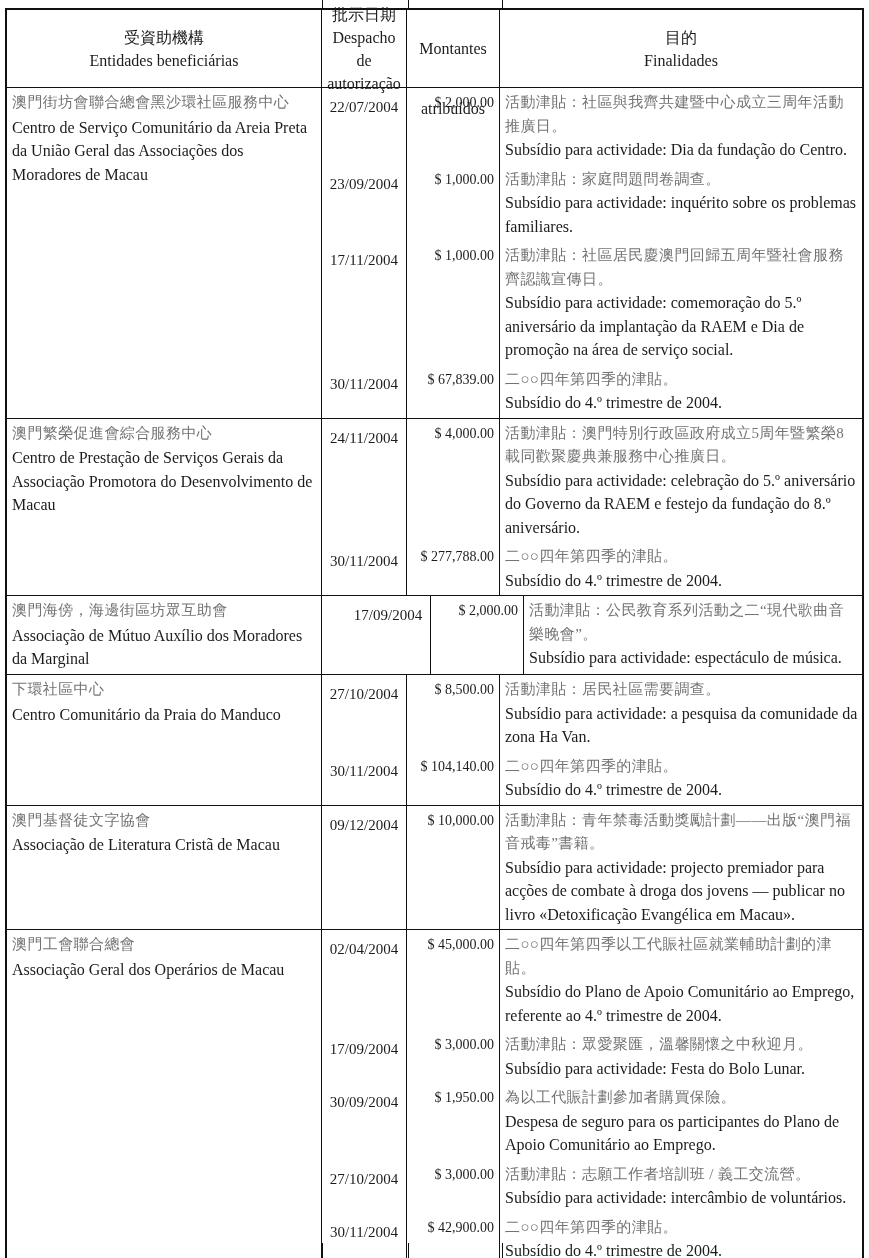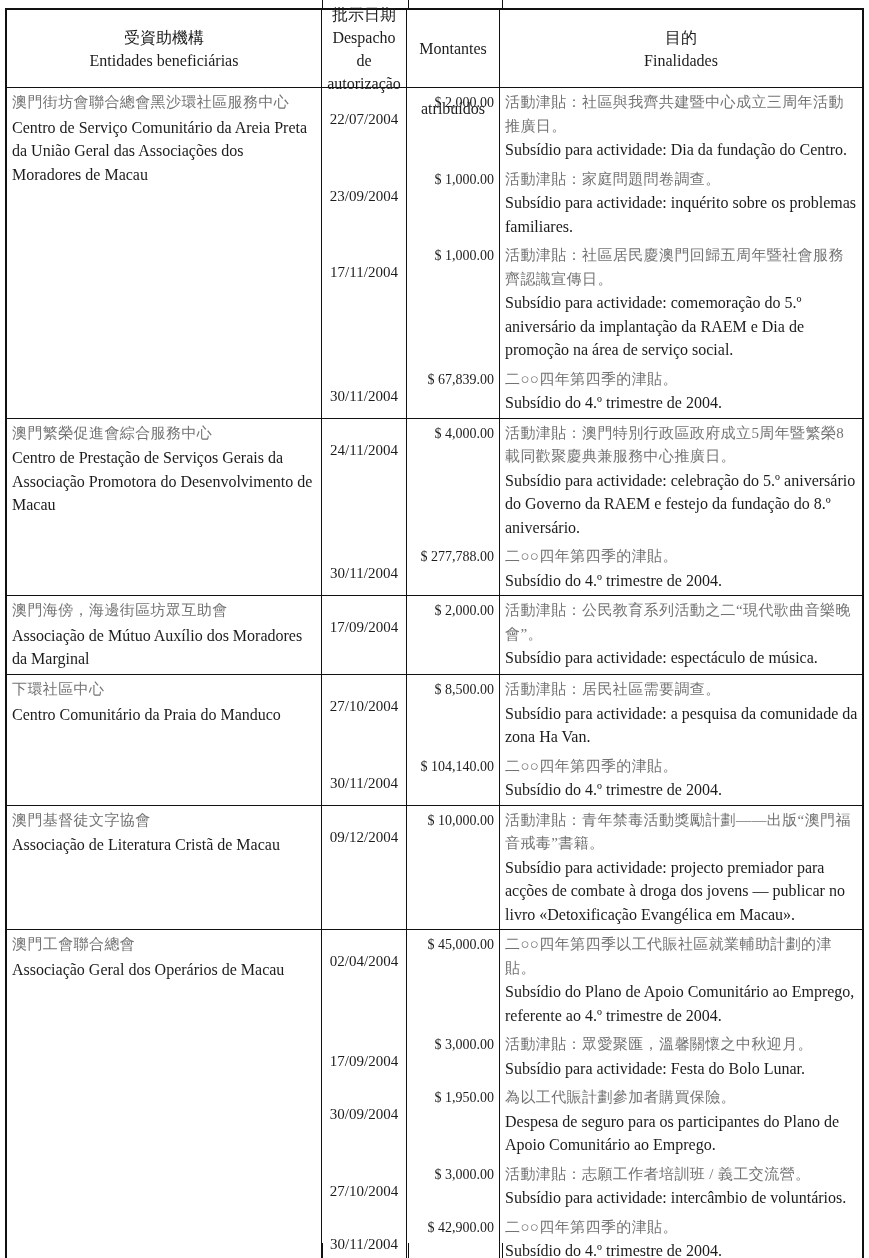--- a/index.html
+++ b/index.html
@@ -39,39 +39,39 @@
   .bR { border-right: 1px solid #111; }
   
   .t-row {
     display: flex;
     align-items: stretch;
     border-top: 1px solid #111;
   }
   .t-row:first-child { border-top: none; }
   .t-row:nth-child(1) { min-height: 308px; }
   .t-row:nth-child(2) { min-height: 174px; }
-  .t-row:nth-child(3) { min-height: 79px; }
+  .t-row:nth-child(3) { min-height: 79px; gap: 24px; }
   .t-row:nth-child(4) { min-height: 125px; justify-content: flex-end; }
   .t-row:nth-child(5) { min-height: 122px; }
   .t-row:nth-child(6) { min-height: 339px; }
   .entity-cell {
     width: 315px;
     border-right: 1px solid #111;
     padding: 3px 6px 3px 5px;
     font-size: 16px; line-height: 23.5px;
   }
   .entries { flex: 1; display: flex; flex-direction: column; }
   .entry { display: flex; align-items: stretch; }
   .entry:last-child { flex: 1; }
   .e-date {
     width: 85px;
     border-right: 1px solid #111;
     text-align: center;
     font-size: 15px; line-height: 23.5px;
-    padding-top: 20px;
+    padding-top: 8px;
   }
   .e-amt {
     width: 93px;
     border-right: 1px solid #111;
     text-align: right;
     font-size: 14px; line-height: 23.5px;
     padding: 3px 5px 0 0;
   }
   .e-purpose {
     flex: 1;

